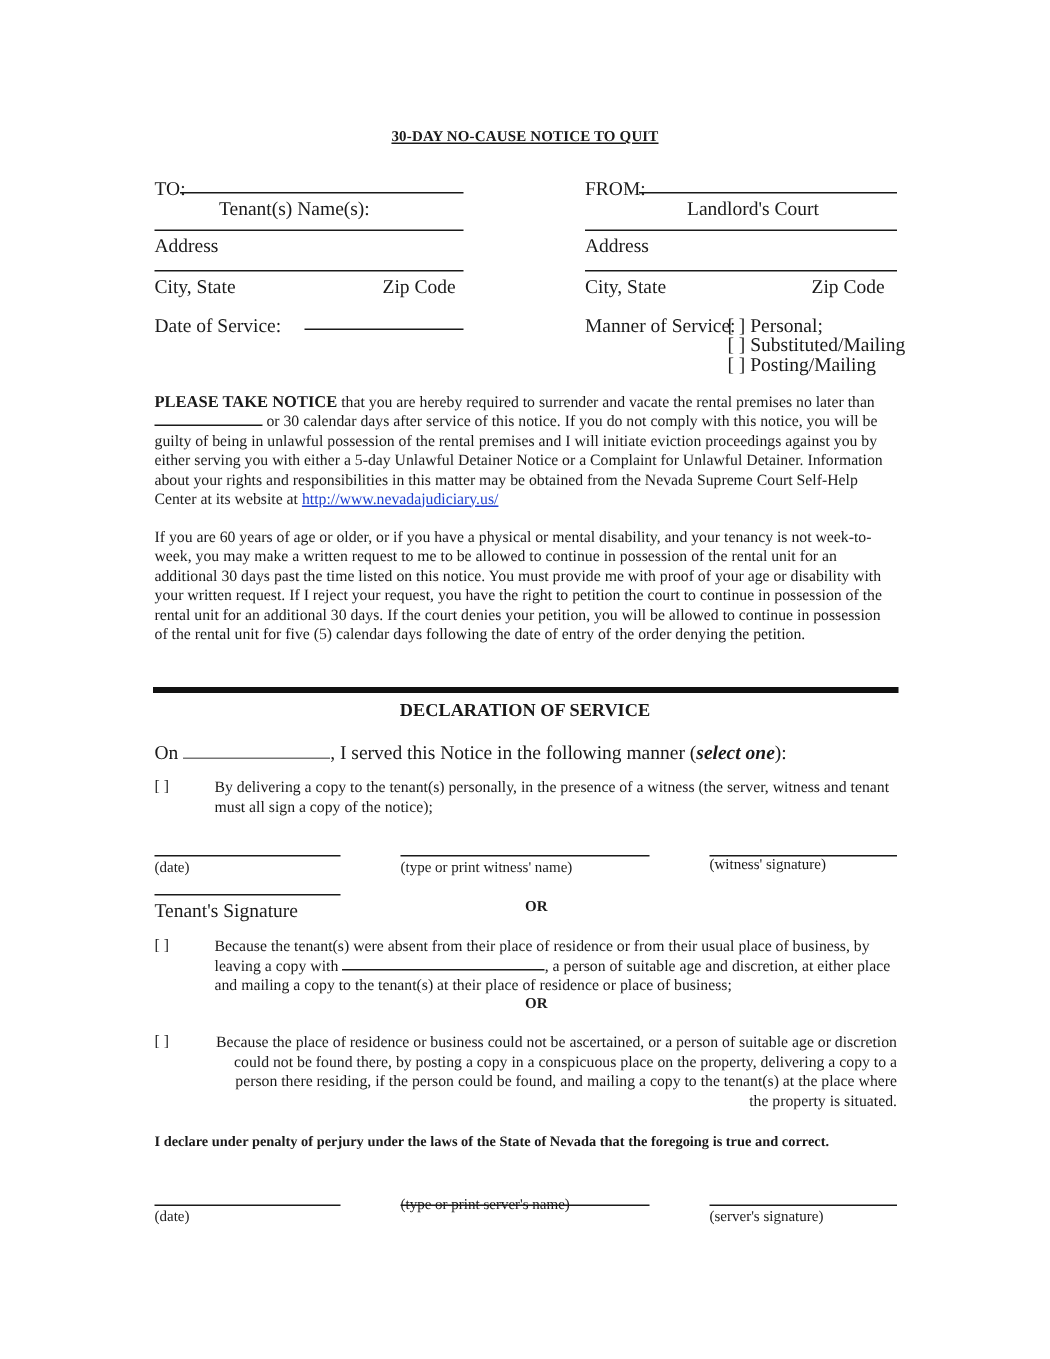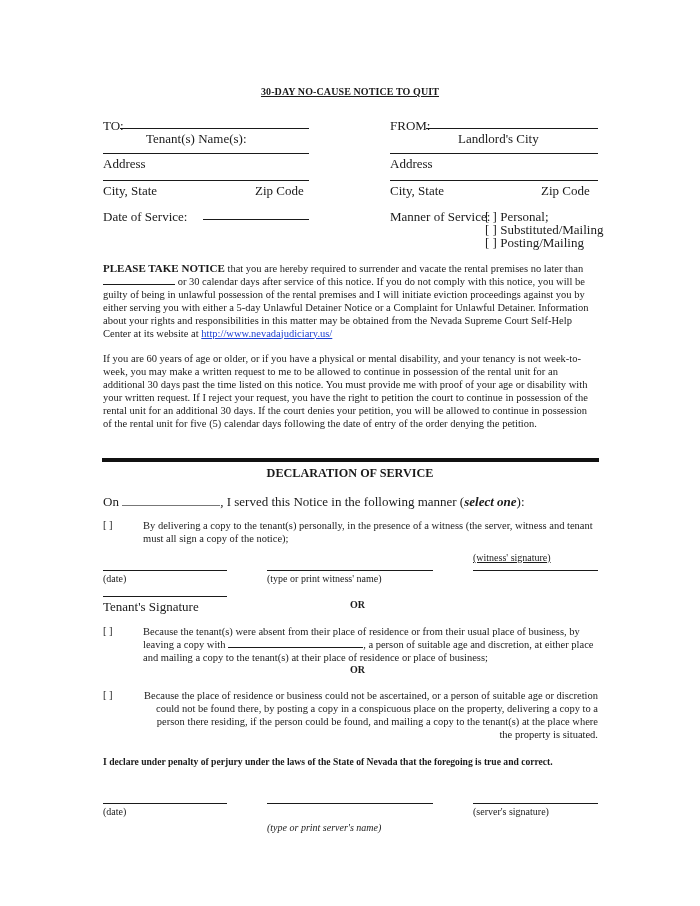--- a/index.html
+++ b/index.html
@@ -32,21 +32,21 @@
 <div class="line" style="left:103px; width:206px; top:153px;"></div>
 <span class="lbl" style="left:103px; top:156px;">Address</span>
 <div class="line" style="left:103px; width:206px; top:180px;"></div>
 <span class="lbl" style="left:103px; top:183px;">City, State</span>
 <span class="lbl" style="left:255px; top:183px;">Zip Code</span>
 <span class="lbl" style="left:103px; top:209px;">Date of Service:</span>
 <div class="line" style="left:203px; width:106px; top:219px;"></div>
 
 <span class="lbl" style="left:390px; top:118px;">FROM:</span>
 <div class="line" style="left:426px; width:172px; top:128px;"></div>
-<span class="lbl" style="left:458px; top:131px;">Landlord's City</span>
+<span class="lbl" style="left:458px; top:131px;">Landlord's Court</span>
 <div class="line" style="left:390px; width:208px; top:153px;"></div>
 <span class="lbl" style="left:390px; top:156px;">Address</span>
 <div class="line" style="left:390px; width:208px; top:180px;"></div>
 <span class="lbl" style="left:390px; top:183px;">City, State</span>
 <span class="lbl" style="left:541px; top:183px;">Zip Code</span>
 <span class="lbl" style="left:390px; top:209px;">Manner of Service:</span>
 <span class="lbl" style="left:485px; top:209px;">[  ] Personal;</span>
 <span class="lbl" style="left:485px; top:222px;">[  ] Substituted/Mailing</span>
 <span class="lbl" style="left:485px; top:235px;">[  ] Posting/Mailing</span>
 
@@ -65,35 +65,35 @@
 </div>
 
 <span class="box" style="top:519px;">[  ]</span>
 <div class="opt" style="top:519px;">By delivering a copy to the tenant(s) personally, in the presence of a witness (the server, witness and tenant must all sign a copy of the notice);</div>
 
 <div class="line" style="left:103px; width:124px; top:570px;"></div>
 <div class="line" style="left:267px; width:166px; top:570px;"></div>
 <div class="line" style="left:473px; width:125px; top:570px;"></div>
 <div class="cap" style="left:103px; width:124px; top:573px;">(date)</div>
 <div class="cap" style="left:267px; width:166px; top:573px;">(type or print witness' name)</div>
-<div class="cap" style="left:473px; width:125px; top:552px;text-decoration:underline;">(witness' signature)</div>
+<div class="cap" style="left:473px; width:125px; top:571px;">(witness' signature)</div>
 
 <div class="line" style="left:103px; width:124px; top:596px;"></div>
 <span class="lbl" style="left:103px; top:599px;">Tenant's Signature</span>
 <span class="or" style="left:350px; top:599px;">OR</span>
 
 <span class="box" style="top:625px;">[  ]</span>
 <div class="opt" style="top:625px;">
   <span>Because the tenant(s) were absent from their place of residence or from their usual place of business, by leaving a copy with </span><span class="blank" style="width:135px;"></span><span>, a person of suitable age and discretion, at either place and mailing a copy to the tenant(s) at their place of residence or place of business;</span>
 </div>
 <span class="or" style="left:350px; top:664px;">OR</span>
 
 <span class="box" style="top:689px;">[  ]</span>
 <div class="opt" style="top:689px;text-align:right;">Because the place of residence or business could not be ascertained, or a person of suitable age or discretion could not be found there, by posting a copy in a conspicuous place on the property, delivering a copy to a person there residing, if the person could be found, and mailing a copy to the tenant(s) at the place where the property is situated.</div>
 
 <div class="decl">I declare under penalty of perjury under the laws of the State of Nevada that the foregoing is true and correct.</div>
 
 <div class="line" style="left:103px; width:124px; top:803px;"></div>
 <div class="line" style="left:267px; width:166px; top:803px;"></div>
 <div class="line" style="left:473px; width:125px; top:803px;"></div>
 <div class="cap" style="left:103px; width:112px; top:806px;">(date)</div>
-<div class="cap" style="left:267px; width:166px; top:822px;font-style:italic;">(type or print server's name)</div>
+<div class="cap" style="left:267px; width:166px; top:798px;">(type or print server's name)</div>
 <div class="cap" style="left:473px; width:125px; top:806px;">(server's signature)</div>
 
 </body></html>

